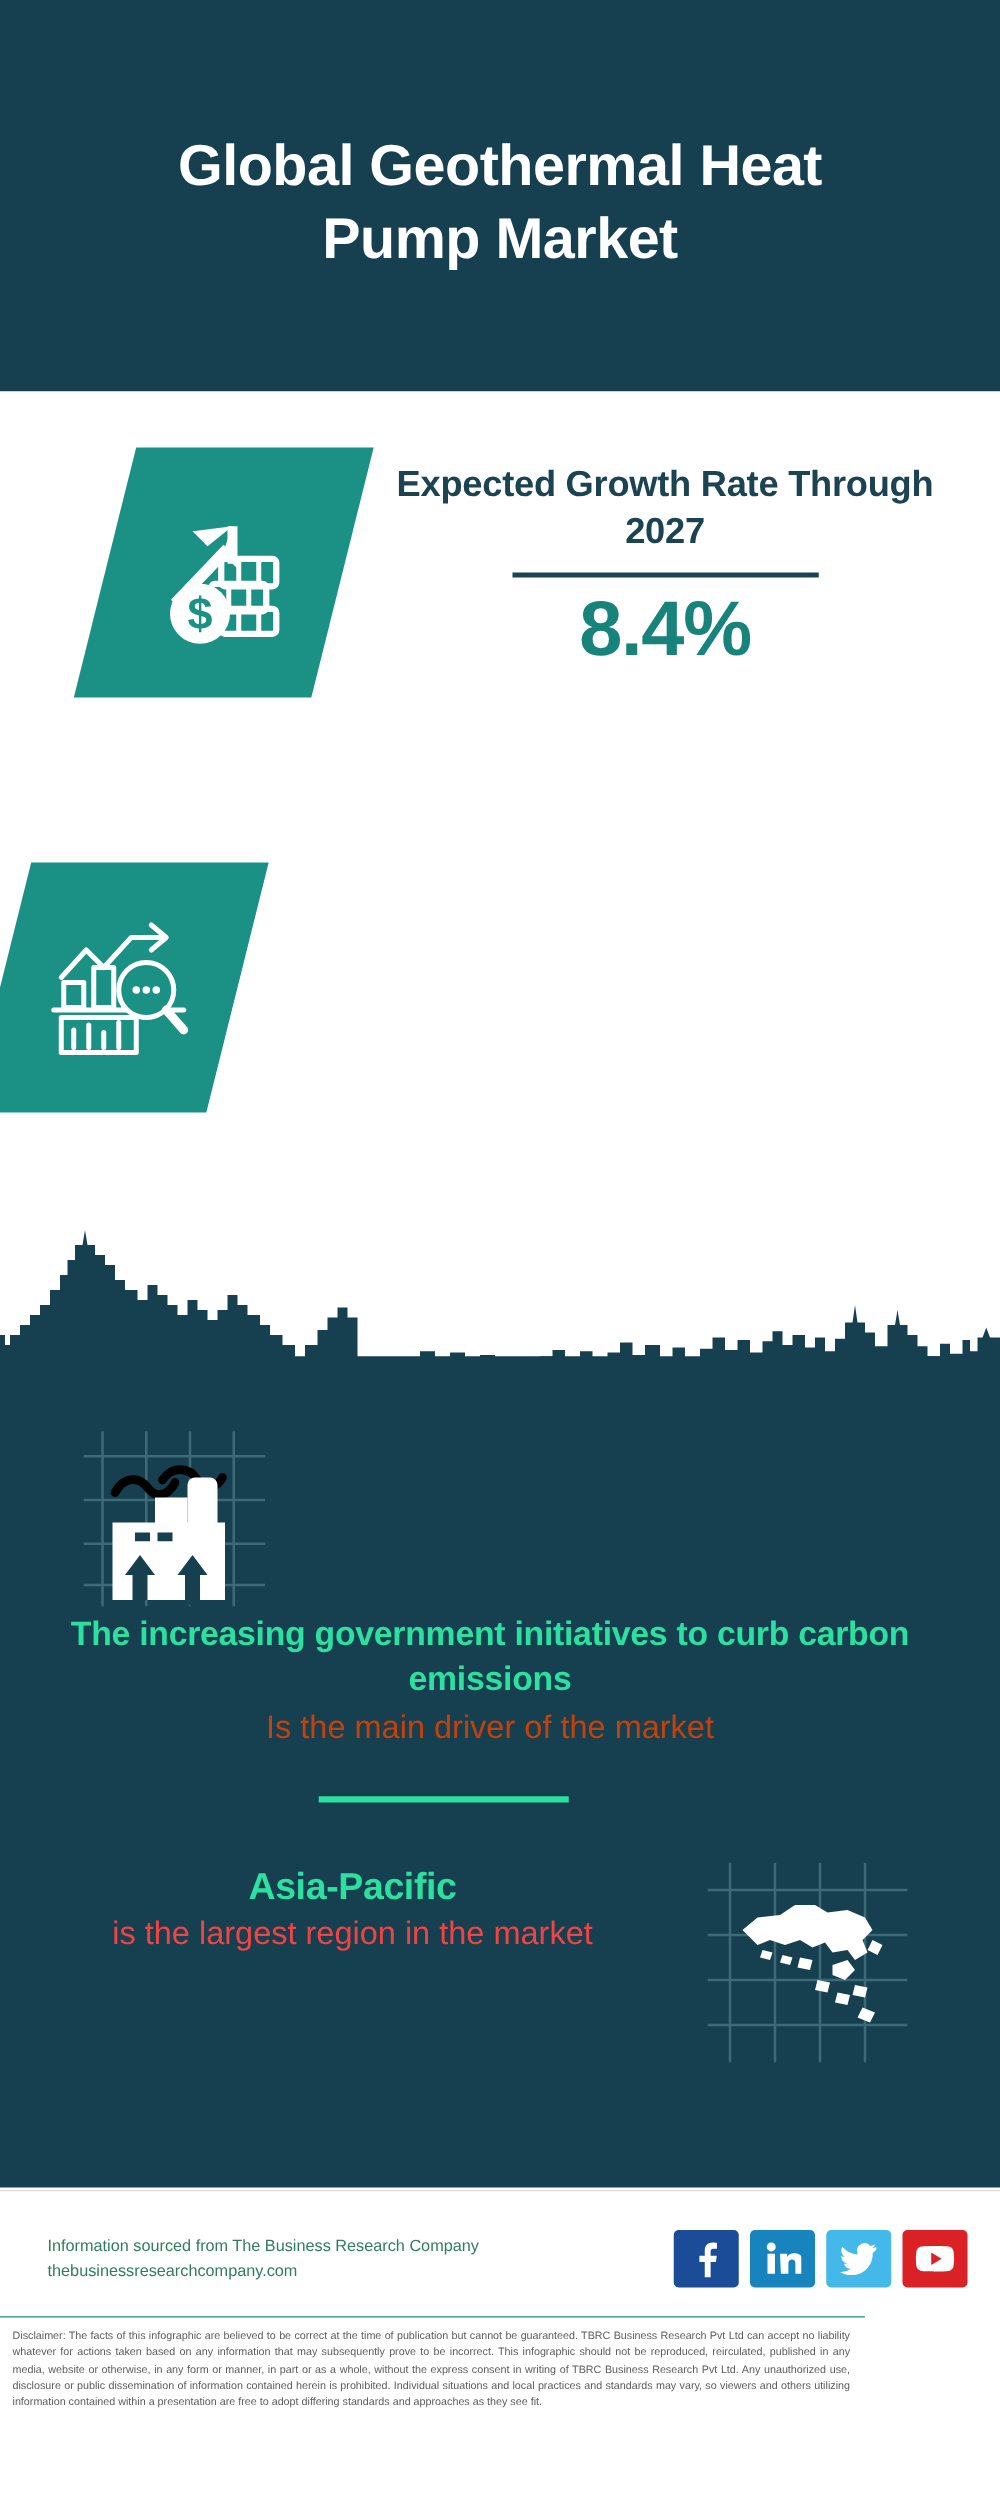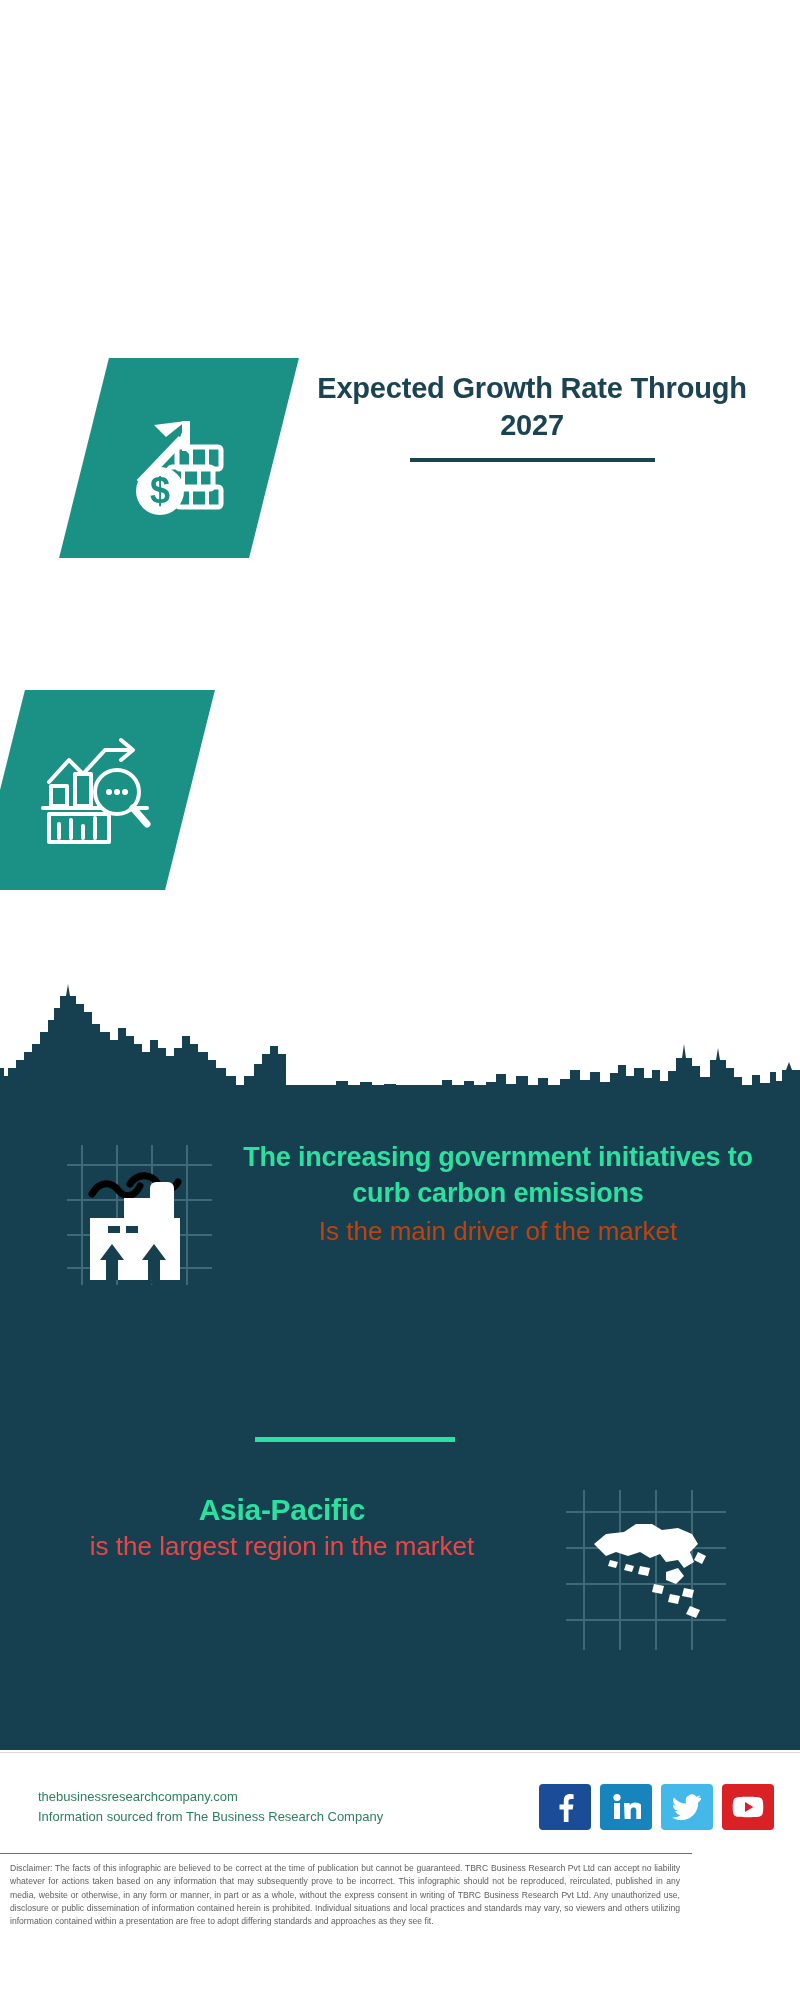--- a/index.html
+++ b/index.html
@@ -87,21 +87,21 @@
     position:absolute;left:0;top:1085px;width:800px;height:665px;
     background:#16404F;
   }
   .skyline{
     position:absolute;left:0;top:982px;width:800px;height:120px;
     display:block;
   }
 
   .driver{
     position:absolute;left:0;top:1140px;width:800px;
-    display:flex;align-items:flex-start;
+    display:flex;align-items:flex-start;flex-direction:column;
   }
   .icon-box{
     flex:0 0 150px;
     width:150px;height:150px;
     margin-left:62px;
     position:relative;
   }
   .driver-text{
     flex:1 1 auto;
     padding:0 34px 0 18px;
@@ -190,20 +190,23 @@
     font-size:8.6px;
     line-height:1.55;
     text-align:justify;
   }
 </style>
 </head>
 <body>
 
 <div class="page">
 
+  <div class="header">
+    <div class="header-title">Global Geothermal Heat Pump Market</div>
+  </div>
 
   <div class="kpi kpi-1">
     <div class="para">
       <svg width="118" height="118" viewBox="0 0 118 118">
 
         <path d="M20 84 L62 40" stroke="#ffffff" stroke-width="9" fill="none"></path>
         <path d="M66 22 L70 56 L58 44 Z" fill="#ffffff"></path>
         <path d="M66 22 L34 26 L46 38 Z" fill="#ffffff"></path>
         <path d="M62 22 L70 22 L70 52 L62 52 Z" fill="#ffffff"></path>
 
@@ -221,20 +224,21 @@
           <line x1="87" y1="88" x2="87" y2="108"></line>
         </g>
 
         <circle cx="40" cy="92" r="24" fill="#ffffff"></circle>
         <text x="40" y="104" font-family="'Liberation Sans',sans-serif" font-size="36" font-weight="bold" fill="#1B9185" text-anchor="middle">$</text>
       </svg>
     </div>
     <div class="kpi-text">
       <div class="kpi-label">Expected Growth Rate Through 2027</div>
       <div class="kpi-rule"></div>
+      <div class="kpi-value">8.4%</div>
     </div>
   </div>
 
   <div class="kpi kpi-2">
     <div class="para">
       <svg width="120" height="120" viewBox="0 0 120 120">
         <g fill="none" stroke="#ffffff" stroke-width="4" stroke-linecap="round" stroke-linejoin="round">
 
           <polyline points="14,52 34,30 48,44 70,20 96,20"></polyline>
           <polyline points="86,10 98,20 86,30"></polyline>
@@ -346,22 +350,22 @@
           <path d="M132 62 L140 66 L136 74 L128 70 Z"></path>
           <path d="M44 70 L52 72 L50 78 L42 76 Z"></path>
         </g>
       </svg>
     </div>
   </div>
 
   <div class="footer">
     <div class="footer-top">
       <div class="footer-src">
+        <div>Information sourced from The Business Research Company</div>
         <div>thebusinessresearchcompany.com</div>
-        <div>Information sourced from The Business Research Company</div>
       </div>
       <div class="socials">
         <div class="sbtn sb-fb">
           <svg width="26" height="30" viewBox="0 0 26 30">
               <path fill="#ffffff" d="M16.5 30V17.5h4.2l.7-5h-4.9V9.3c0-1.4.4-2.4 2.5-2.4h2.6V2.4C21.2 2.3 19.7 2 18 2c-3.7 0-6.2 2.2-6.2 6.4v4.1H7.5v5h4.3V30z"></path>
             </svg>
         </div>
         <div class="sbtn sb-li">
           <svg width="30" height="28" viewBox="0 0 30 28">
               <g fill="#ffffff">

